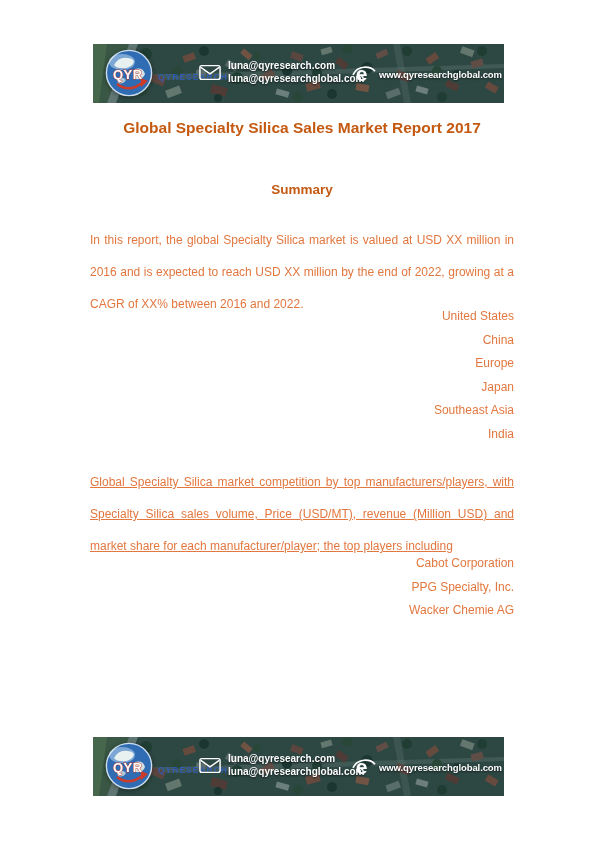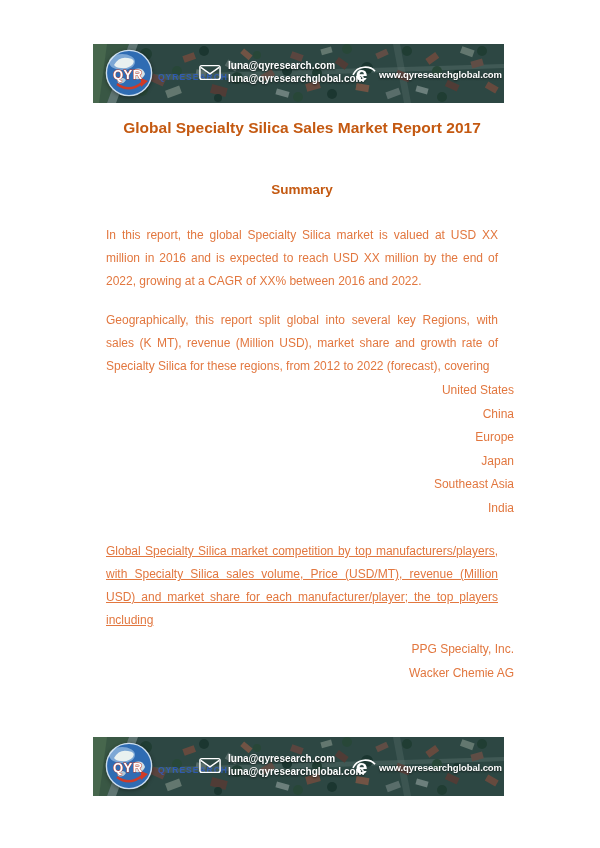--- a/index.html
+++ b/index.html
@@ -47,21 +47,21 @@
     margin: 15px 0 0 0;
     font-size: 15.5px; line-height: 20px; font-weight: bold;
     text-align: center; color: #C45911;
   }
   .section-heading {
     margin: 44px 0 0 0;
     font-size: 13.5px; line-height: 16px; font-weight: bold;
     text-align: center; color: #C45911;
   }
   p.para {
-    margin: 16px; font-size: 12px; line-height: 23px;
+    margin: 0; font-size: 12px; line-height: 32px;
     text-align: justify; text-justify: inter-word;
   }
   p.p1 { margin-top: 26px; }
   p.p2 { margin-top: 11px; }
   p.p3 { margin-top: 20px; text-decoration: underline; }
   ul.plain-list {
     list-style: none; margin: 0; padding: 0 0 0 22px;
     font-size: 12px; line-height: 23.5px;
   }
   ul.regions { margin-top: -15px; }
@@ -179,32 +179,32 @@
       </div>
     </div>
   </header>
 
   <main>
     <h1 class="doc-title">Global Specialty Silica Sales Market Report 2017</h1>
     <h2 class="section-heading">Summary</h2>
 
     <p class="para p1">In this report, the global Specialty Silica market is valued at USD XX million in 2016 and is expected to reach USD XX million by the end of 2022, growing at a CAGR of XX% between 2016 and 2022.</p>
 
-    <p class="para p2">Geographically, this report split global into several key Regions, with sales (K MT), revenue (Million USD), market share and growth rate of Specialty Silica for these regions, from 2012 to 2022 (forecast), covering</p>
     <ul class="plain-list regions">
       <li>United States</li>
       <li>China</li>
       <li>Europe</li>
       <li>Japan</li>
       <li>Southeast Asia</li>
       <li>India</li>
     </ul>
 
     <p class="para p3">Global Specialty Silica market competition by top manufacturers/players, with Specialty Silica sales volume, Price (USD/MT), revenue (Million USD) and market share for each manufacturer/player; the top players including</p>
     <ul class="plain-list manufacturers">
+      <li>Cabot Corporation</li>
       <li>PPG Specialty, Inc.</li>
       <li>Wacker Chemie AG</li>
     </ul>
   </main>
 
   <footer class="banner footer-banner">
     <svg class="aerial-bg" viewBox="0 0 411 59" preserveAspectRatio="none">
         <use href="#aerial-art"></use>
       </svg>
     <div class="banner-row">

